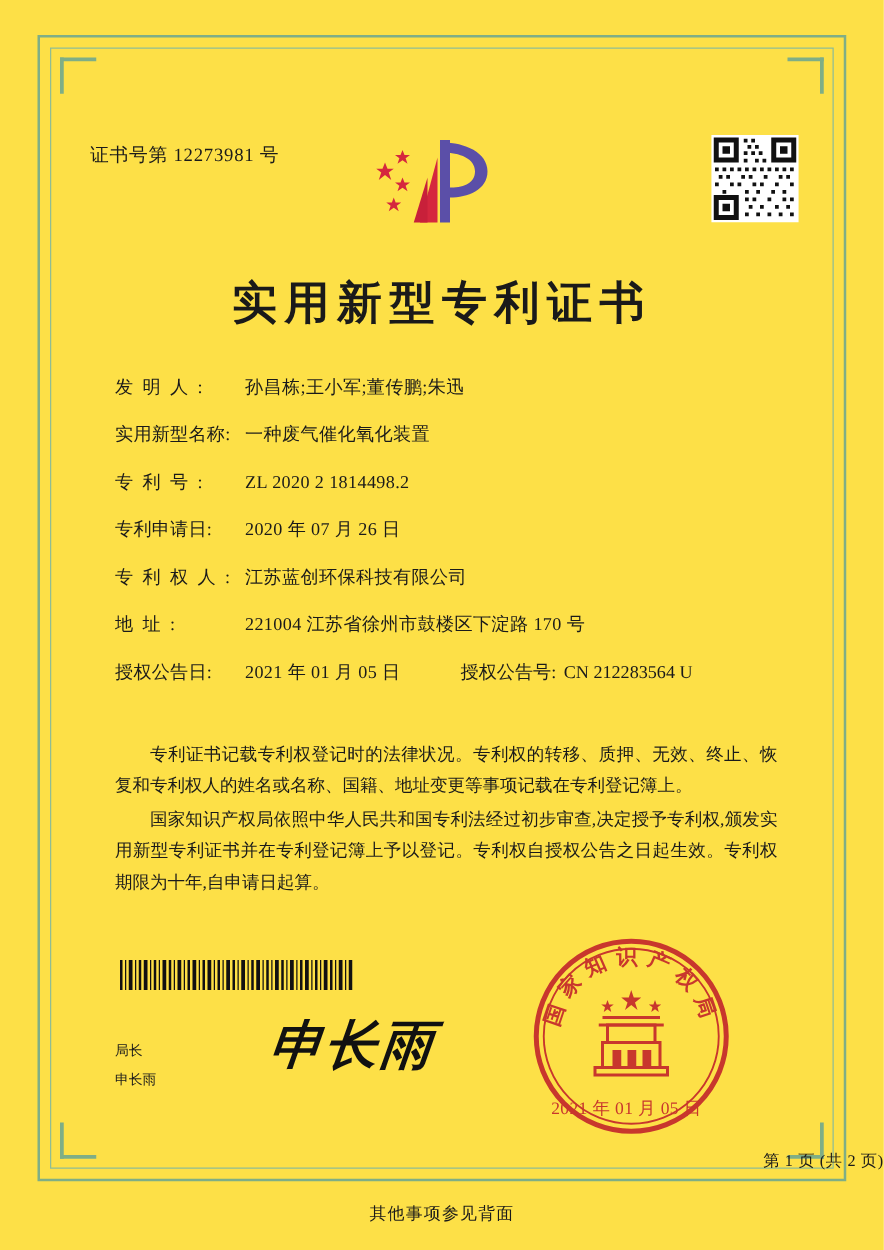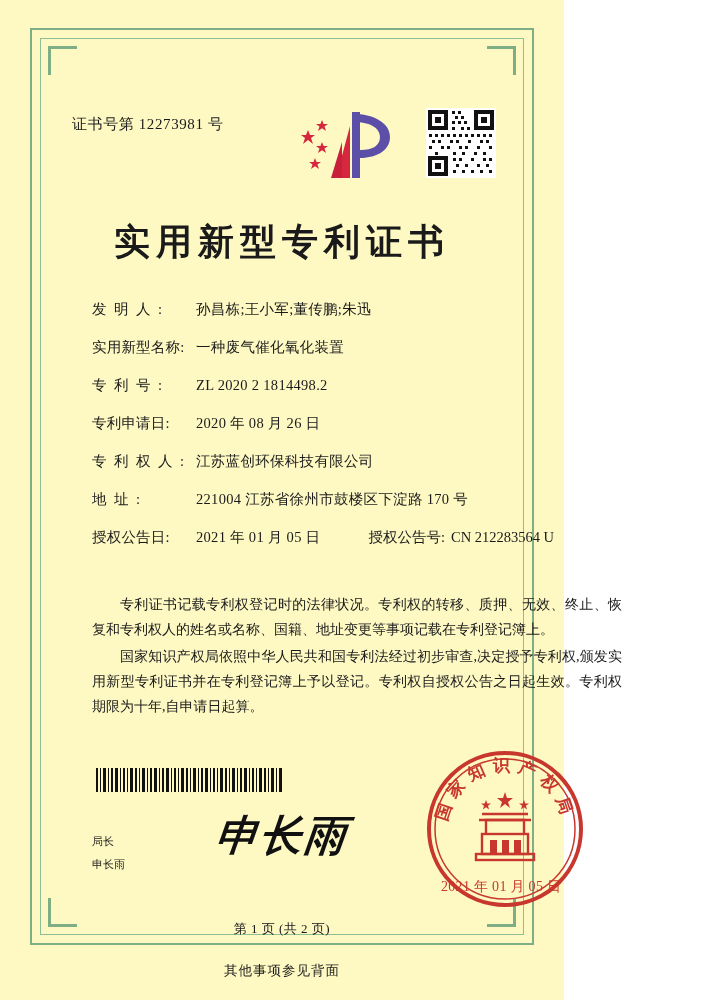--- a/index.html
+++ b/index.html
@@ -14,23 +14,23 @@
     color: #1a1a1a;
     position: relative;
     overflow: hidden;
   }
 
   
   .certificate {
     position: absolute;
     left: 0;
     top: 0;
-    width: 564px;
+    width: 707px;
     height: 1000px;
-    background: #fef9c3;
+    background: #fde047;
   }
 
   
   .border-outer {
     position: absolute;
     left: 30px;
     top: 28px;
     right: 30px;
     bottom: 55px;
     border: 2px solid #7fae86;
@@ -187,21 +187,21 @@
     color: #c8372d;
     letter-spacing: 0.3px;
   }
 
   
   .page-num {
     position: absolute;
     left: 0;
     right: 0;
     top: 920px;
-    text-align: center;
+    text-align: right;
     font-size: 13px;
     letter-spacing: 0.5px;
   }
   .back-note {
     position: absolute;
     left: 0;
     right: 0;
     top: 962px;
     text-align: center;
     font-size: 13.5px;
@@ -321,21 +321,21 @@
     <div class="field-row">
       <span class="field-label">实用新型名称:</span>
       <span class="field-value">一种废气催化氧化装置</span>
     </div>
     <div class="field-row">
       <span class="field-label spaced">专利号:</span>
       <span class="field-value">ZL 2020 2 1814498.2</span>
     </div>
     <div class="field-row">
       <span class="field-label">专利申请日:</span>
-      <span class="field-value">2020 年 08 月 26 日</span>
+      <span class="field-value">2020 年 07 月 26 日</span>
     </div>
     <div class="field-row">
       <span class="field-label spaced">专利权人:</span>
       <span class="field-value">江苏蓝创环保科技有限公司</span>
     </div>
     <div class="field-row">
       <span class="field-label spaced">地址:</span>
       <span class="field-value">221004 江苏省徐州市鼓楼区下淀路 170 号</span>
     </div>
     <div class="field-row dual">

